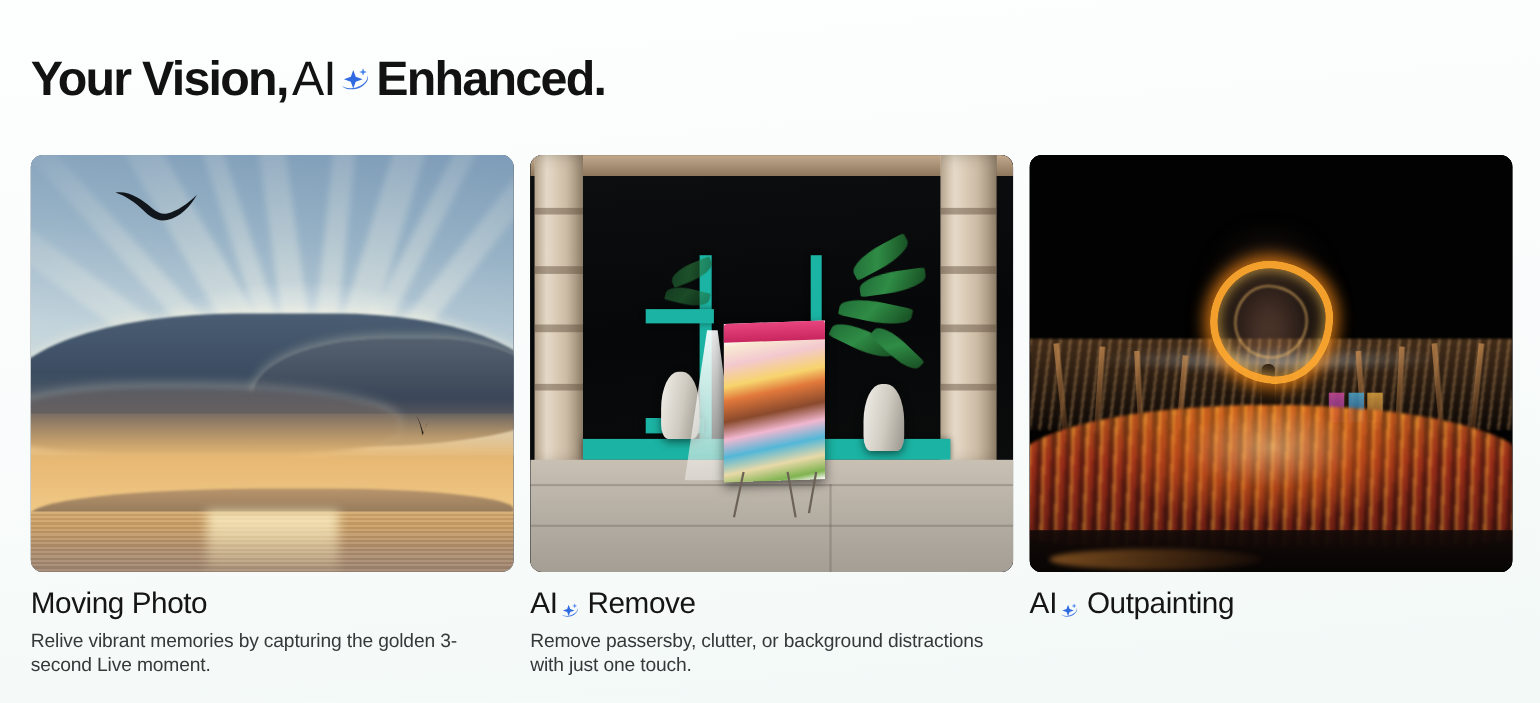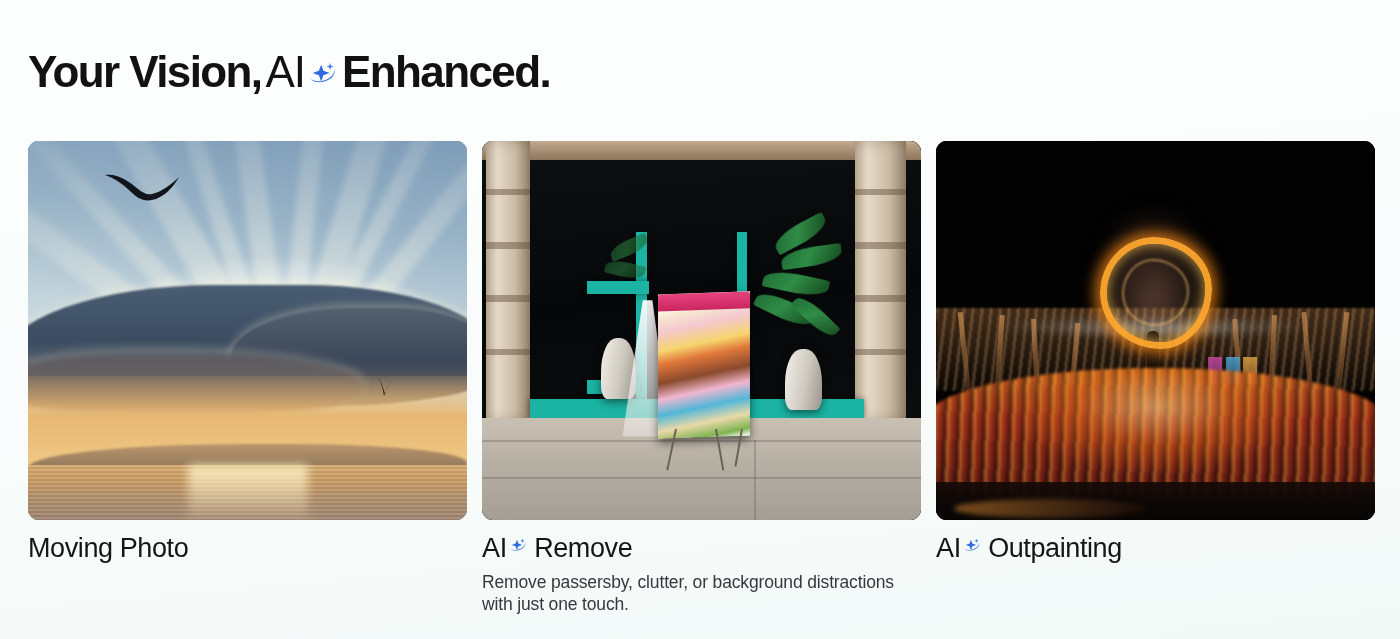--- a/index.html
+++ b/index.html
@@ -85,21 +85,21 @@
   }
 
   .card-title {
     margin-top: 13px;
     font-size: 27px;
     font-weight: 400;
     letter-spacing: -0.4px;
     color: #151515;
     line-height: 1.15;
     display: flex;
-    align-items: flex-start;
+    align-items: flex-end;
     white-space: nowrap;
   }
   .card-title .ai-word { letter-spacing: -0.2px; }
   .card-title .rest { margin-left: 5px; }
 
   .card-desc {
     margin-top: 7px;
     font-size: 17.5px;
     line-height: 1.26;
     letter-spacing: -0.15px;
@@ -412,20 +412,21 @@
             <svg width="20" height="22" viewBox="0 0 20 22" xmlns="http://www.w3.org/2000/svg">
               <path d="M3 1 C6 6 8 13 9 20 C11 14 13 8 17 3 C13 8 11 13 10 18 C8 11 6 5 3 1 Z" fill="#2a2118"></path>
             </svg>
           </div>
         </div>
       </div>
 
       <div class="card-title">
         <span>Moving Photo</span>
       </div>
+      <div class="card-desc">Relive vibrant memories by capturing the golden 3-second Live moment.</div>
     </div>
 
     <div class="card">
       <div class="thumb">
         <div class="img-store">
           <div class="store-dark"></div>
           <div class="store-lintel"></div>
 
           <div class="col left">
             <div class="col-band" style="top:17%"></div>

